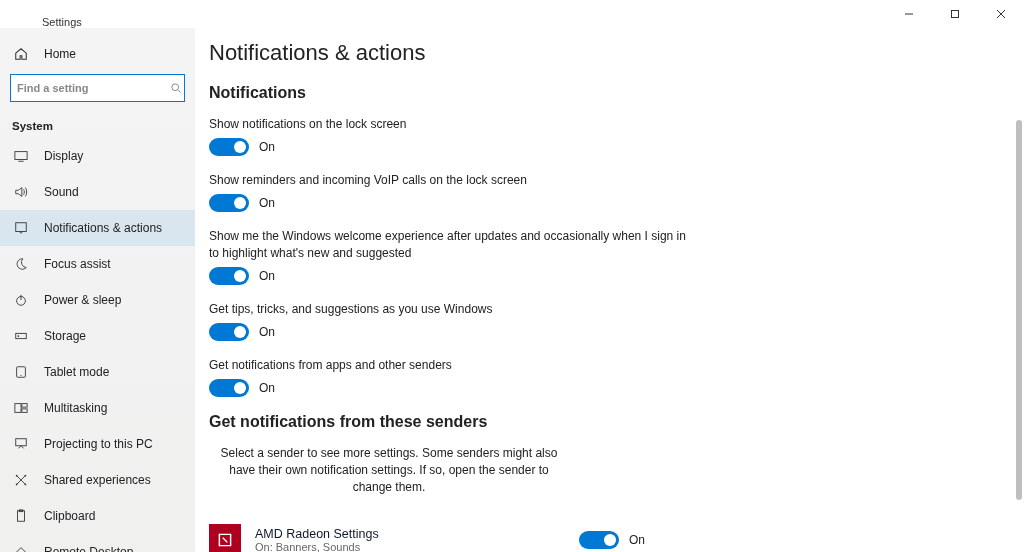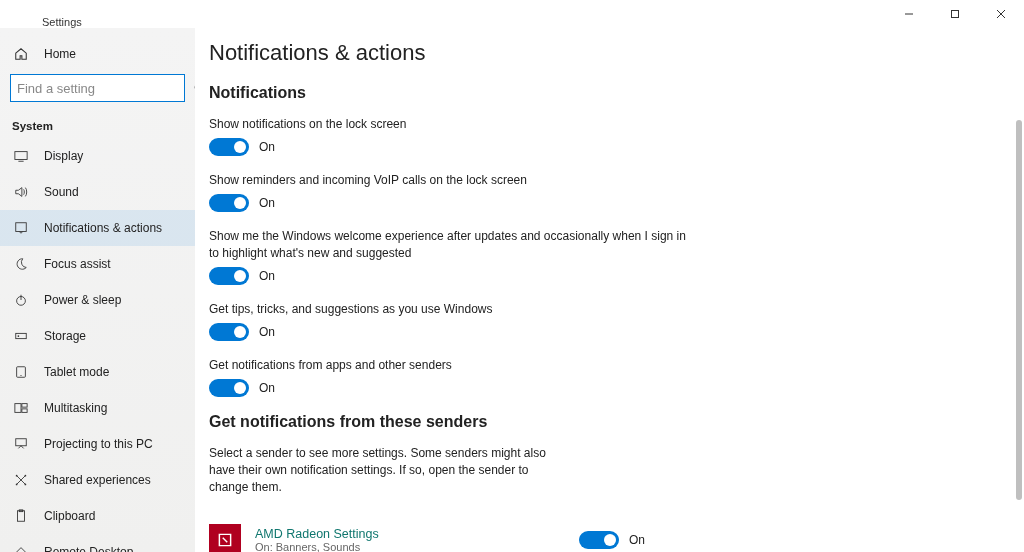--- a/index.html
+++ b/index.html
@@ -9,42 +9,42 @@
   .titlebar-title { font-size: 11px; color: #333; flex: 1; }
   .titlebar-controls { display: flex; }
   .tbtn { width: 46px; height: 28px; display: flex; align-items: center; justify-content: center; }
   .tbtn svg { width: 10px; height: 10px; }
   .body { display: flex; flex: 1; overflow: hidden; }
   .sidebar { width: 195px; background: linear-gradient(180deg,#f4f4f4 0%,#f0f0ef 100%); padding: 8px 0 0 0; overflow-y: auto; }
   .home { display: flex; align-items: center; height: 36px; padding: 0 14px; font-size: 12px; color: #222; cursor: pointer; }
   .home .icon { width: 16px; margin-right: 14px; color: #333; }
   .search-wrap { padding: 2px 10px 10px 10px; }
   .search-box { display: flex; align-items: center; border: 1px solid #0078d4; background: #fff; height: 28px; padding: 0 6px; }
-  .search-box input { border: none; outline: none; flex: 1; font-size: 13px; color: #ec4899; background: transparent; }
+  .search-box input { border: none; outline: none; flex: 1; font-size: 11px; color: #ec4899; background: transparent; font-weight: bold; }
   .search-box input::placeholder { color: #888; }
   .search-box .sicon { width: 14px; color: #666; }
   .section-label { font-size: 11.5px; font-weight: 600; color: #222; padding: 8px 12px 6px; }
   .nav-item { display: flex; align-items: center; height: 36px; padding: 0 14px; font-size: 12px; color: #222; cursor: pointer; }
   .nav-item.active { background: rgba(0,120,212,0.10); }
   .nav-item .nicon { width: 16px; margin-right: 14px; color: #333; display: inline-flex; }
   .content { flex: 1; padding: 10px 20px 0 14px; overflow-y: auto; position: relative; }
   .page-title { font-size: 22px; font-weight: 400; color: #222; margin: 2px 0 18px; }
   .h2 { font-size: 16px; font-weight: 600; color: #222; margin: 6px 0 14px; }
   .setting { margin-bottom: 16px; max-width: 480px; }
   .setting-label { font-size: 12px; color: #222; margin-bottom: 6px; line-height: 1.35; }
   .toggle-row { display: flex; align-items: center; }
   .toggle { width: 40px; height: 18px; border-radius: 10px; background: #0078d4; position: relative; cursor: pointer; margin-right: 10px; }
   .toggle::after { content: ""; position: absolute; right: 3px; top: 3px; width: 12px; height: 12px; border-radius: 50%; background: #fff; }
   .toggle-text { font-size: 12px; color: #222; }
-  .senders-desc { font-size: 12px; color: #222; line-height: 1.4; max-width: 360px; margin-bottom: 18px; }
+  .senders-desc { font-size: 12px; color: #222; line-height: 1.4; max-width: 360px; margin-bottom: 18px; text-align: center; }
   .sender { display: flex; align-items: center; height: 52px; margin-bottom: 6px; max-width: 460px; cursor: pointer; }
   .sender-icon { width: 32px; height: 32px; display:flex; align-items:center; justify-content:center; margin-right: 14px; }
   .amd .sender-icon { background:#b00020; }
   .sender-info { flex: 1; }
-  .sender-name { font-size: 12.5px; color: #0f766e; }
+  .sender-name { font-size: 12.5px; color: #0f172a; }
   .sender-sub { font-size: 11px; color: #666; }
   .sender-toggle-wrap { display:flex; align-items:center; width: 90px; }
   .scrollbar { position:absolute; right:2px; top:0; width:6px; height:100%; }
   .scrollbar-thumb { position:absolute; top:0; width:6px; height:80px; background:rgba(0,0,0,0.25); border-radius:3px; right:0; }
   .scrollbar-thumb.page { top:120px; height: 380px; }
   svg { display:block; }
 </style>
 </head>
 <body>
 

